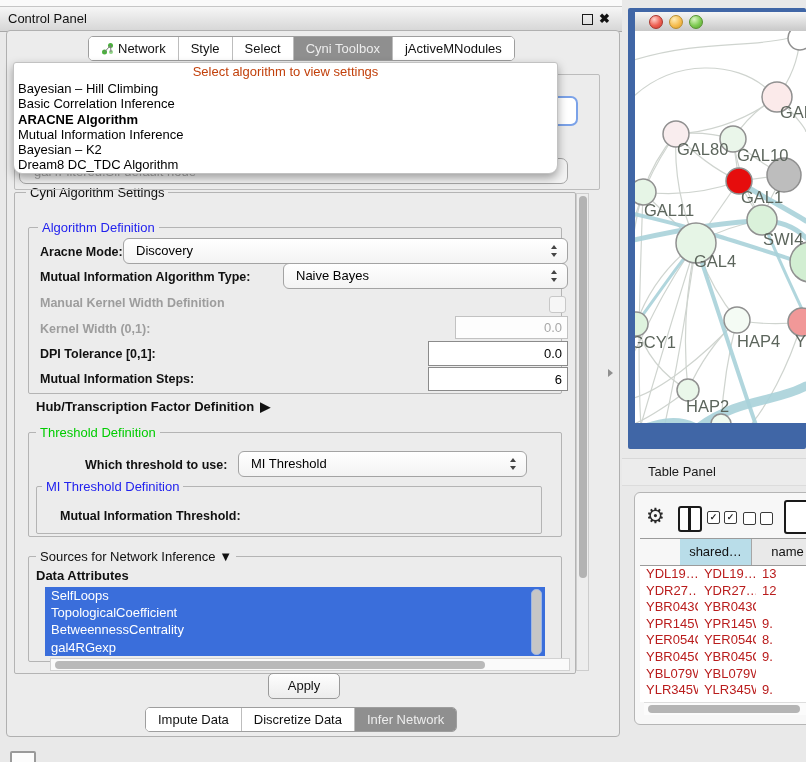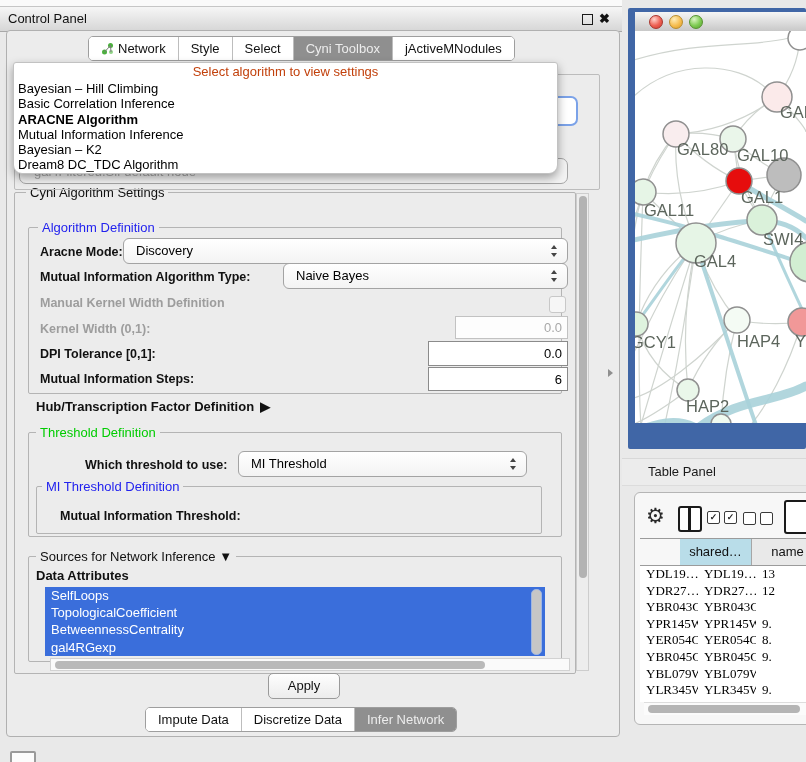--- a/index.html
+++ b/index.html
@@ -69,21 +69,21 @@
   .tpbody{left:634px;top:492px;width:182px;height:231px;background:#f7f7f7;border:1px solid #b5b5b5;border-radius:6px;}
   .gear{left:646px;top:503px;font-size:21px;color:#2a2a2a;line-height:26px;}
   .splitcols{left:678px;top:506px;width:20px;height:22px;border:2.5px solid #1a1a1a;border-radius:3px;background:#fff;}
   .splitcols i{position:absolute;left:8px;top:0;width:2.5px;height:22px;background:#1a1a1a;}
   .ckpair{display:flex;gap:4px;}
   .ck{width:11px;height:11px;border:1.8px solid #3a3a3a;border-radius:2px;background:#fff;font-size:9px;font-weight:bold;line-height:11px;text-align:center;color:#222;}
   .pageic{left:784px;top:500px;width:26px;height:30px;border:2.5px solid #1a1a1a;border-radius:3px;background:#fff;}
   .thead{left:640px;top:538px;height:26px;display:flex;border-top:1px solid #9b9b9b;border-bottom:1px solid #9b9b9b;font-size:13px;}
   .th{line-height:26px;text-align:center;border-right:1px solid #a6a6a6;box-sizing:border-box;color:#111;}
   .trows{left:640px;top:566px;width:166px;height:136px;background:#fff;overflow:hidden;font-size:13px;}
-  .trow{display:flex;height:16.6px;line-height:16.6px;color:#000000;font-family:Liberation Serif, serif;}
+  .trow{display:flex;height:16.6px;line-height:16.6px;color:#b91c1c;}
   .td{box-sizing:border-box;padding-left:6px;white-space:nowrap;overflow:hidden;}
   .tp-hsb{left:644px;top:702px;width:170px;height:12px;background:#fbfbfb;border-top:1px solid #ddd;}
   .tp-hsb i{position:absolute;left:4px;top:1.5px;width:152px;height:8px;background:#b5b5b5;border-radius:5px;}
   .corner-ic{left:10px;top:751px;width:22px;height:16px;border:2px solid #9a9a9a;border-radius:2px;background:#fcfcfc;}
 </style>
 </head>
 <body>
 
 <div class="stage">
 

